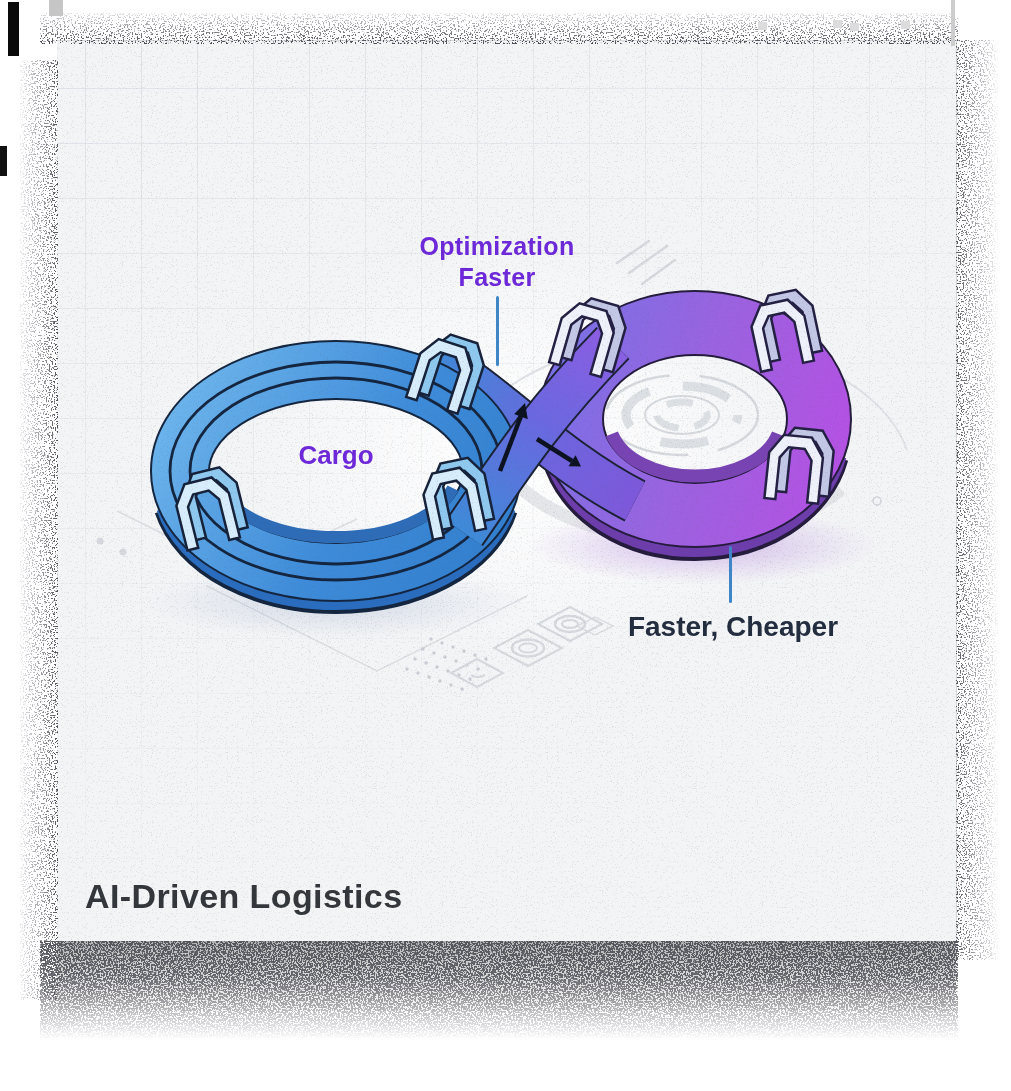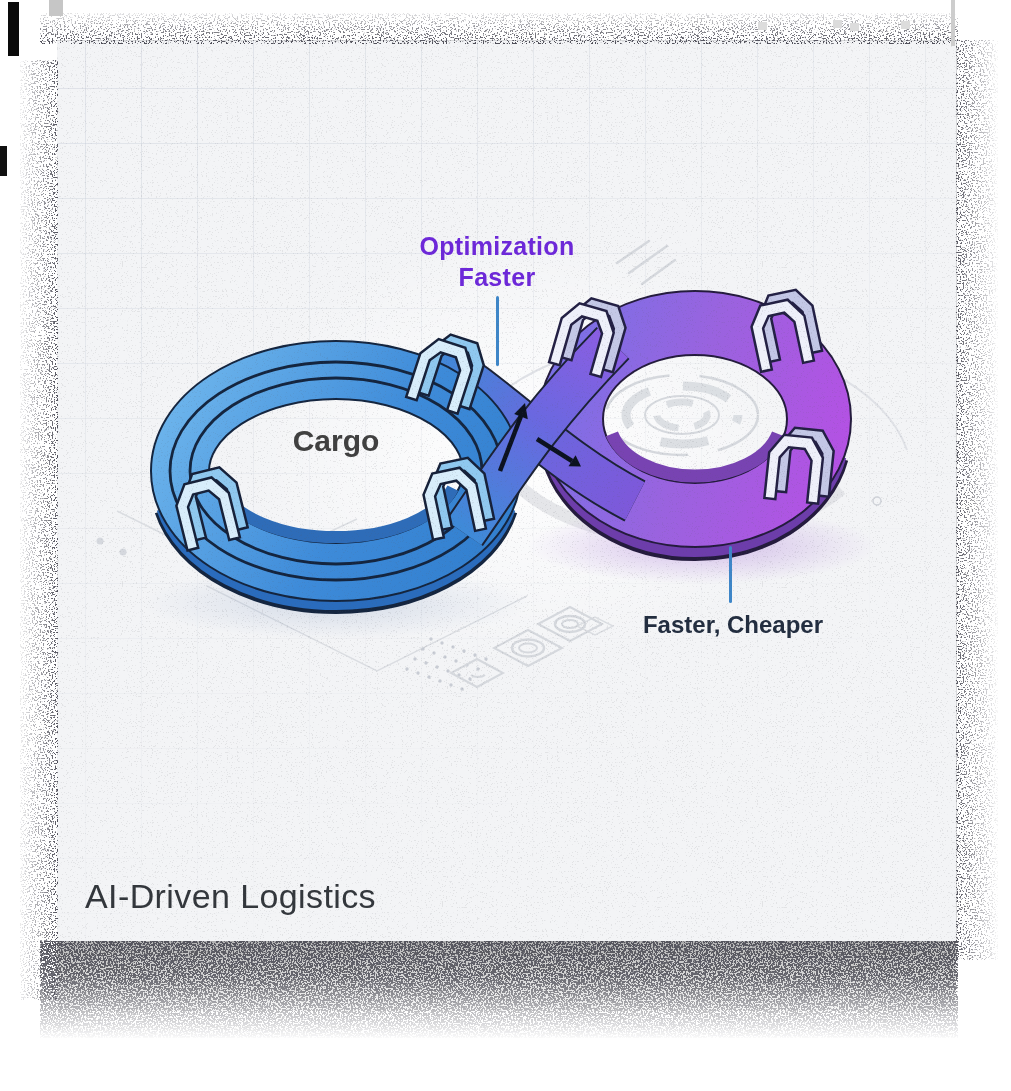--- a/index.html
+++ b/index.html
@@ -12,26 +12,26 @@
   .grid{position:absolute;inset:0;
         background-image:
           linear-gradient(to right, rgba(184,192,206,.38) 1px, transparent 1px),
           linear-gradient(to bottom, rgba(184,192,206,.38) 1px, transparent 1px);
         background-size:56px 55px;background-position:28px 47px;
         -webkit-mask-image:linear-gradient(155deg,rgba(0,0,0,.85) 5%,rgba(0,0,0,.32) 45%,rgba(0,0,0,.12) 65%,transparent 85%);
         mask-image:linear-gradient(155deg,rgba(0,0,0,.85) 5%,rgba(0,0,0,.32) 45%,rgba(0,0,0,.12) 65%,transparent 85%)}
   .art{position:absolute;left:0;top:0}
   .label{position:absolute;text-align:center;font-weight:bold}
   #lbl-opt{left:320px;top:190px;width:240px;font-size:25px;line-height:31px;color:#6d28d9;letter-spacing:.3px}
-  #lbl-cargo{left:179px;top:384px;width:200px;font-size:30px;line-height:32px;color:#404040}
-  #lbl-faster{left:506px;top:570px;width:340px;font-size:24px;color:#222d3f}
+  #lbl-cargo{left:179px;top:398px;width:200px;font-size:26px;line-height:32px;color:#6d28d9}
+  #lbl-faster{left:506px;top:570px;width:340px;font-size:28px;color:#222d3f}
   .pline{position:absolute;width:3px;background:#3e86c8;border-radius:2px}
   #pl1{left:439px;top:255px;height:70px}
   #pl2{left:672px;top:505px;height:57px}
-  .page-title{position:absolute;left:28px;top:836px;font-size:34px;font-weight:400;
+  .page-title{position:absolute;left:28px;top:836px;font-size:34px;font-weight:700;
               color:#33373c;letter-spacing:.4px}
   .noise{position:absolute;left:0;top:0;z-index:7;pointer-events:none}
   .artifact{position:absolute;z-index:8;pointer-events:none}
   #a1{left:8px;top:2px;width:11px;height:54px;background:#0a0a0a}
   #a2{left:0;top:146px;width:7px;height:30px;background:#111}
   #a3{left:49px;top:0;width:14px;height:16px;background:#c6c6c6}
   #a4{left:951px;top:0;width:4px;height:46px;background:#cdcdcd}
   .gsq{width:9px;height:8px;background:#dcdcdc}
   #g1{left:758px;top:22px}#g2{left:833px;top:20px}#g3{left:850px;top:23px}#g4{left:901px;top:21px}
   

